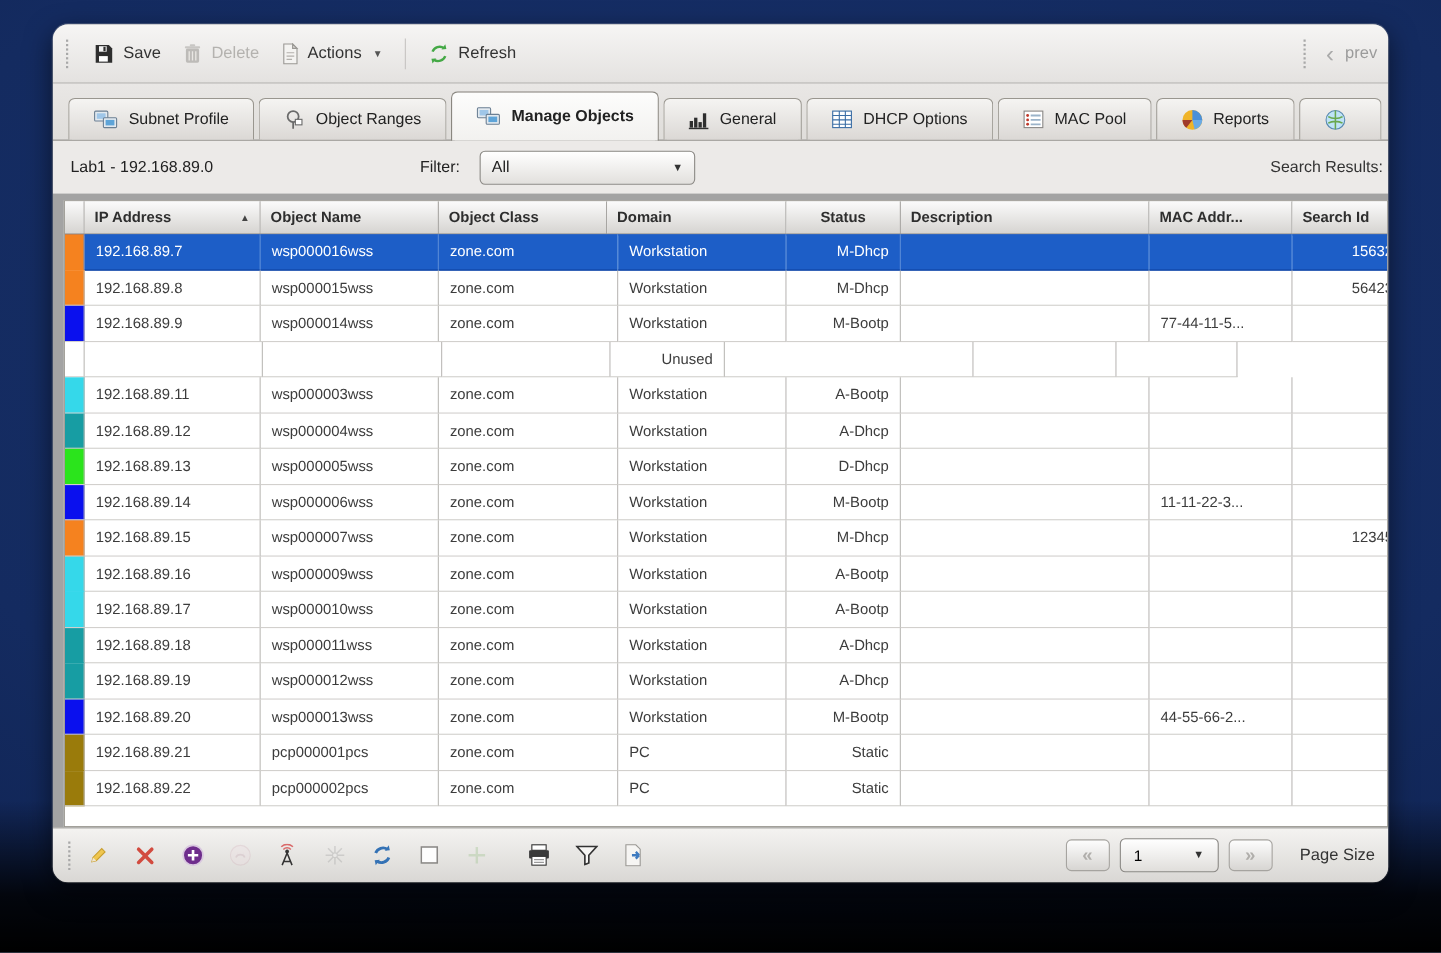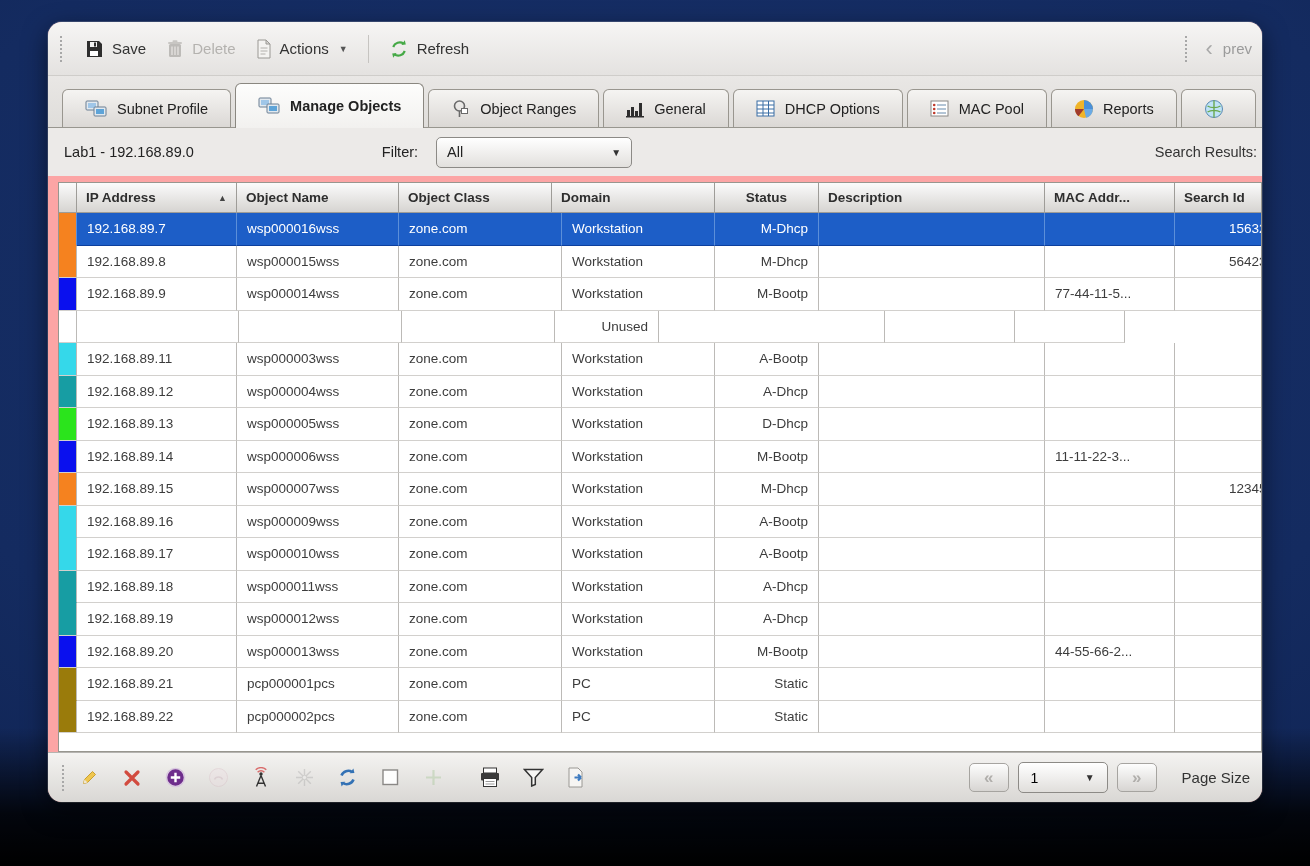--- a/index.html
+++ b/index.html
@@ -6,21 +6,21 @@
   html,body { width:1310px; height:866px; overflow:hidden; }
   body {
     font-family:"Liberation Sans","DejaVu Sans",sans-serif;
     background:
       linear-gradient(180deg, rgba(0,0,0,0) 0%, rgba(0,0,0,0) 84%, rgba(0,0,0,.85) 94%, #000 100%),
       radial-gradient(130% 120% at 50% 35%, #17306a 0%, #142b60 45%, #0f2250 72%, #08122c 92%, #000 100%);
     position:relative;
   }
   .window{
     position:absolute; left:48px; top:22px; width:1214px; height:780px;
-    background:#fca5a5; border-radius:14px; overflow:hidden;
+    background:#a3a3a3; border-radius:14px; overflow:hidden;
     box-shadow:0 8px 24px rgba(0,0,0,.55), 0 0 0 1px rgba(255,255,255,.18);
     display:flex; flex-direction:column;
   }
   
   .toolbar{ height:54px; flex:0 0 54px; display:flex; align-items:center;
     background:linear-gradient(#f6f5f4,#e4e2e0); border-bottom:1px solid #cfcdca; padding:0 10px; }
   .grip{ width:4px; height:26px; border-left:2px dotted #a8a8a8; margin:0 10px 0 2px; }
   .tbtn{ display:flex; align-items:center; gap:8px; padding:6px 10px; border-radius:4px;
     font-size:15px; color:#333; cursor:default; }
   .tbtn.disabled{ color:#b4b2af; }
@@ -145,40 +145,40 @@
       <span class="ticon">
         <svg width="23" height="18" viewBox="0 0 23 18">
             <rect x="1" y="1" width="12" height="9" rx="1" fill="#e2e9ef" stroke="#6b7f93"></rect>
             <rect x="3" y="3" width="8" height="5" fill="#9fc6e8"></rect>
             <rect x="9" y="7" width="12" height="9" rx="1" fill="#e2e9ef" stroke="#6b7f93"></rect>
             <rect x="11" y="9" width="8" height="5" fill="#5ea4d8"></rect>
           </svg>
       </span>
       <span>Subnet Profile</span>
     </div>
+    <div class="tab">
+      <span class="ticon">
+        <svg width="20" height="20" viewBox="0 0 20 20">
+            <circle cx="8.5" cy="7" r="5" fill="none" stroke="#6a6a6a" stroke-width="1.6"></circle>
+            <path d="M8.5 12v6" stroke="#6a6a6a" stroke-width="1.6"></path>
+            <rect x="10.5" y="9.5" width="6" height="5" fill="#fff" stroke="#6a6a6a"></rect>
+          </svg>
+      </span>
+      <span>Object Ranges</span>
+    </div>
     <div class="tab active">
       <span class="ticon">
         <svg width="23" height="18" viewBox="0 0 23 18">
             <rect x="1" y="1" width="12" height="9" rx="1" fill="#e2e9ef" stroke="#6b7f93"></rect>
             <rect x="3" y="3" width="8" height="5" fill="#9fc6e8"></rect>
             <rect x="9" y="7" width="12" height="9" rx="1" fill="#e2e9ef" stroke="#6b7f93"></rect>
             <rect x="11" y="9" width="8" height="5" fill="#5ea4d8"></rect>
           </svg>
       </span>
       <span>Manage Objects</span>
-    </div>
-    <div class="tab">
-      <span class="ticon">
-        <svg width="20" height="20" viewBox="0 0 20 20">
-            <circle cx="8.5" cy="7" r="5" fill="none" stroke="#6a6a6a" stroke-width="1.6"></circle>
-            <path d="M8.5 12v6" stroke="#6a6a6a" stroke-width="1.6"></path>
-            <rect x="10.5" y="9.5" width="6" height="5" fill="#fff" stroke="#6a6a6a"></rect>
-          </svg>
-      </span>
-      <span>Object Ranges</span>
     </div>
     <div class="tab">
       <span class="ticon">
         <svg width="19" height="18" viewBox="0 0 19 18">
             <rect x="1" y="10" width="3" height="6" fill="#2e2e2e"></rect>
             <rect x="5" y="7" width="3" height="9" fill="#2e2e2e"></rect>
             <rect x="9" y="11" width="3" height="5" fill="#2e2e2e"></rect>
             <rect x="13" y="3" width="3" height="13" fill="#2e2e2e"></rect>
             <path d="M0 16.8h18" stroke="#2e2e2e" stroke-width="1.4"></path>
           </svg>

